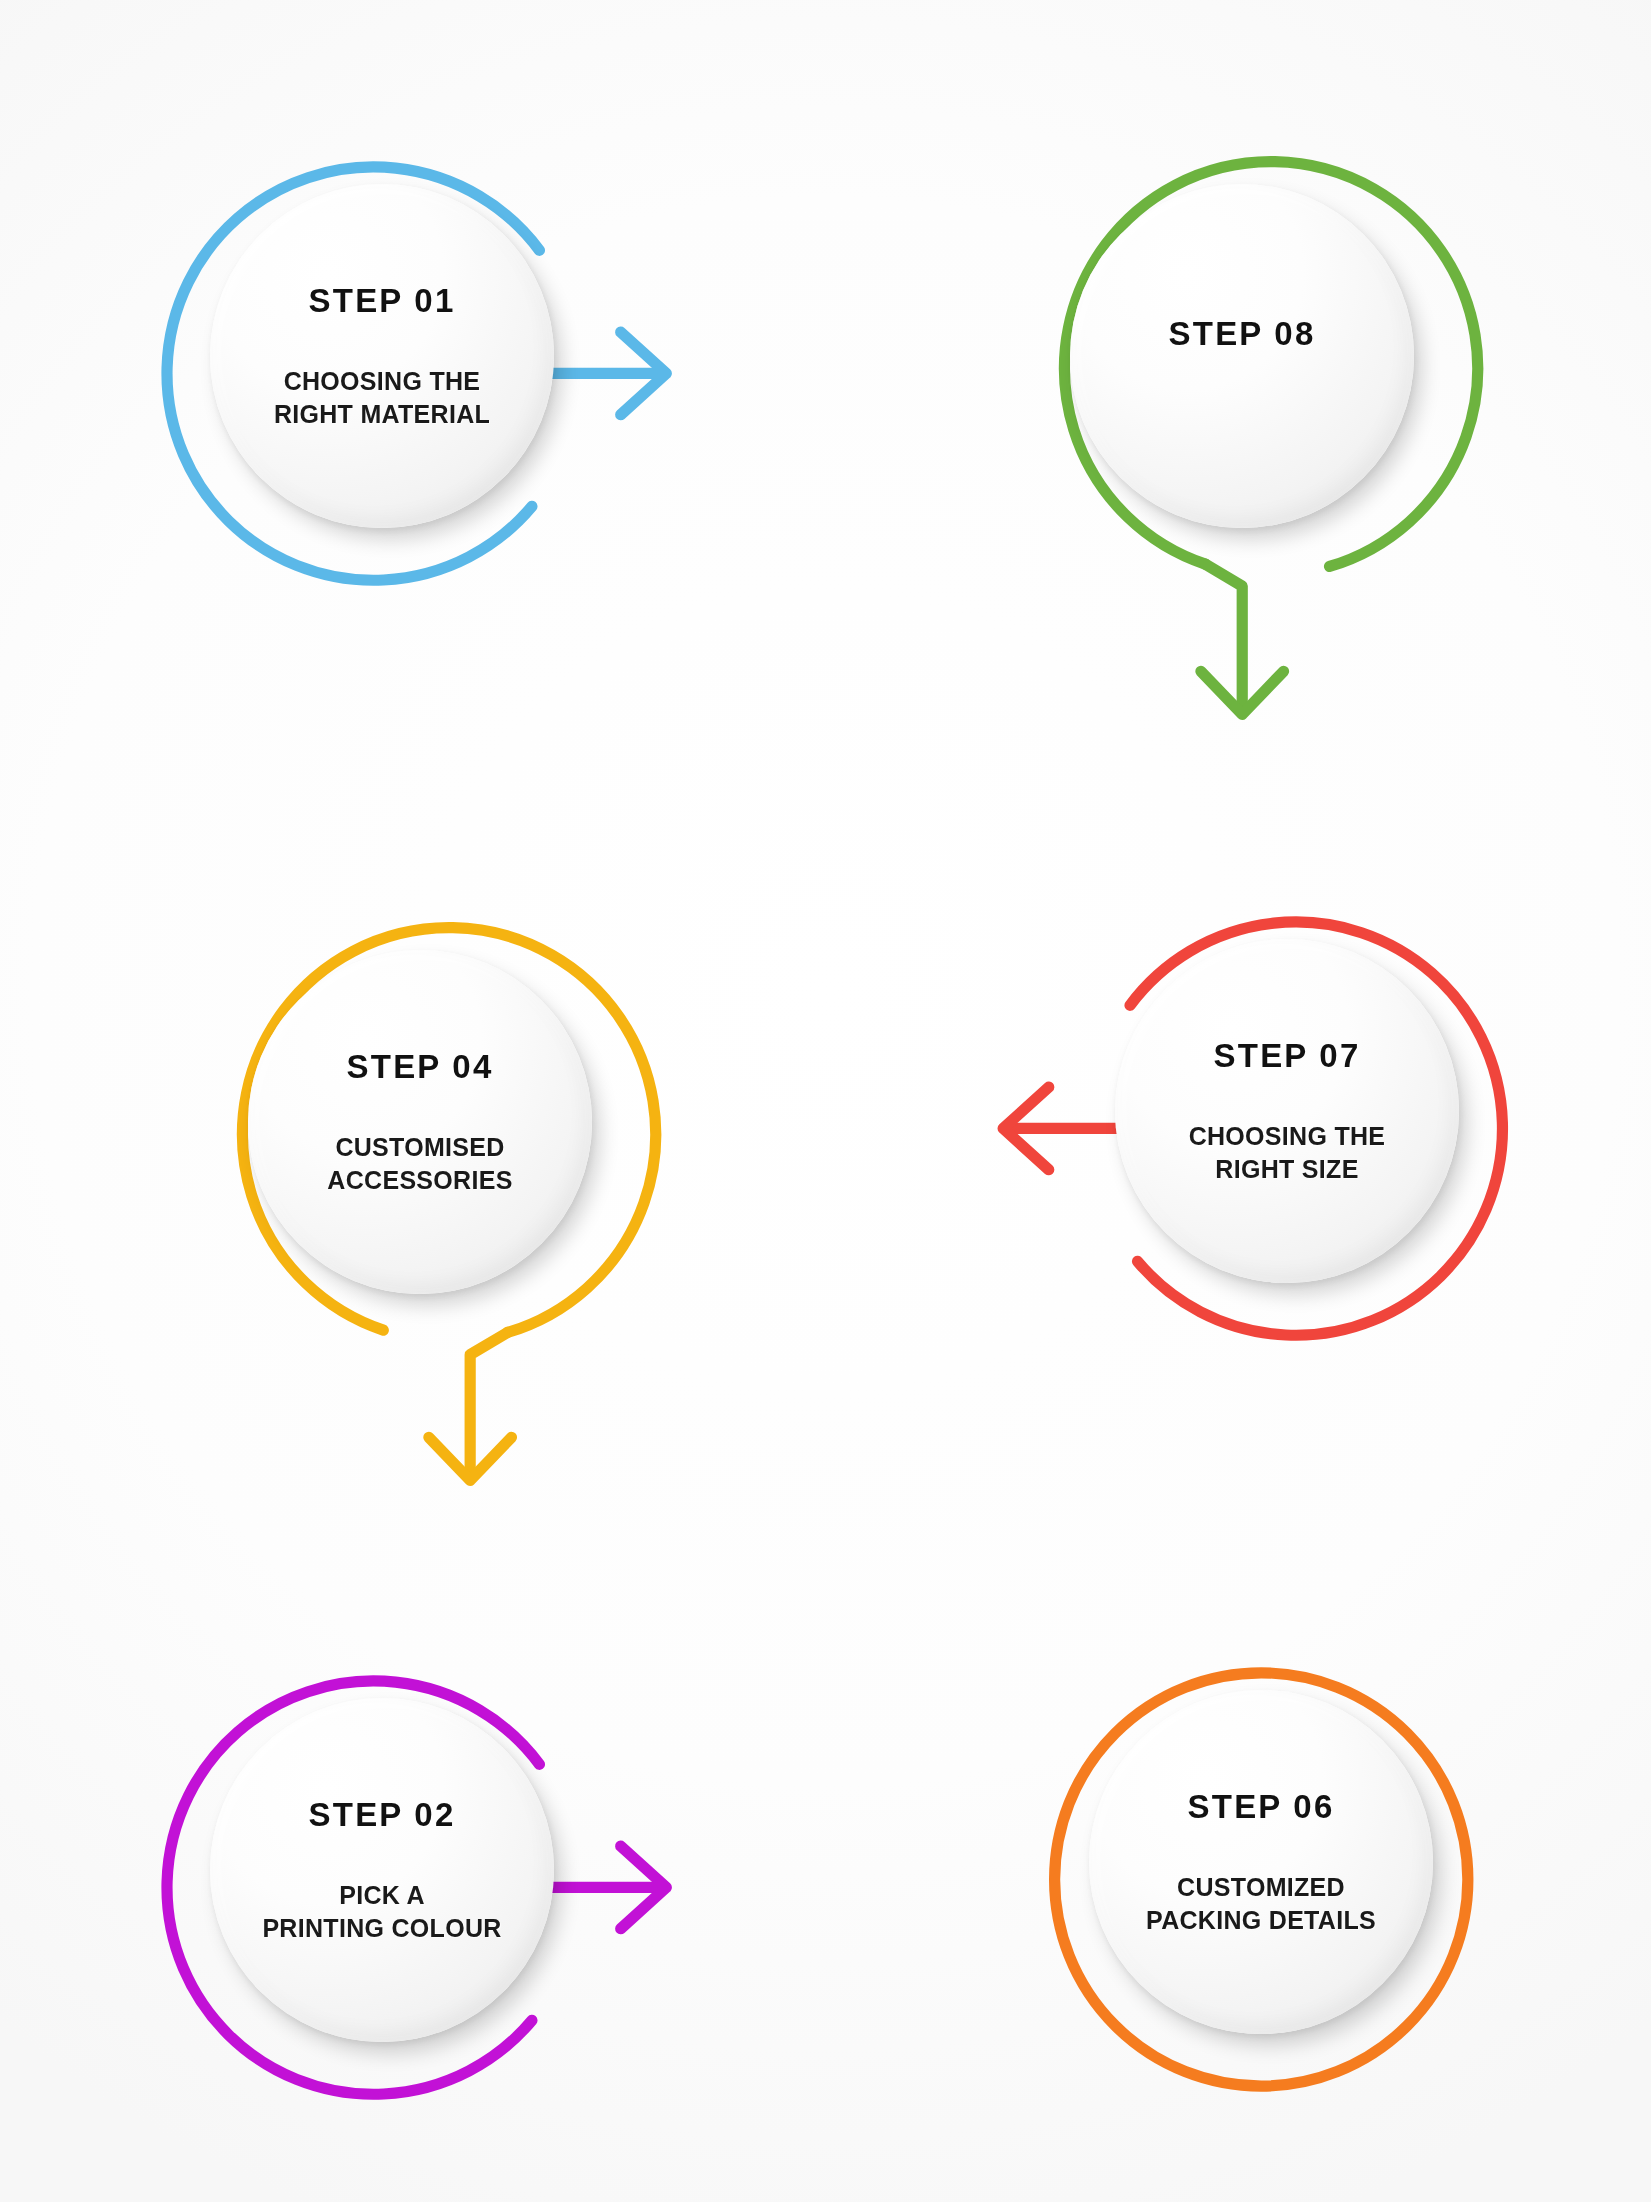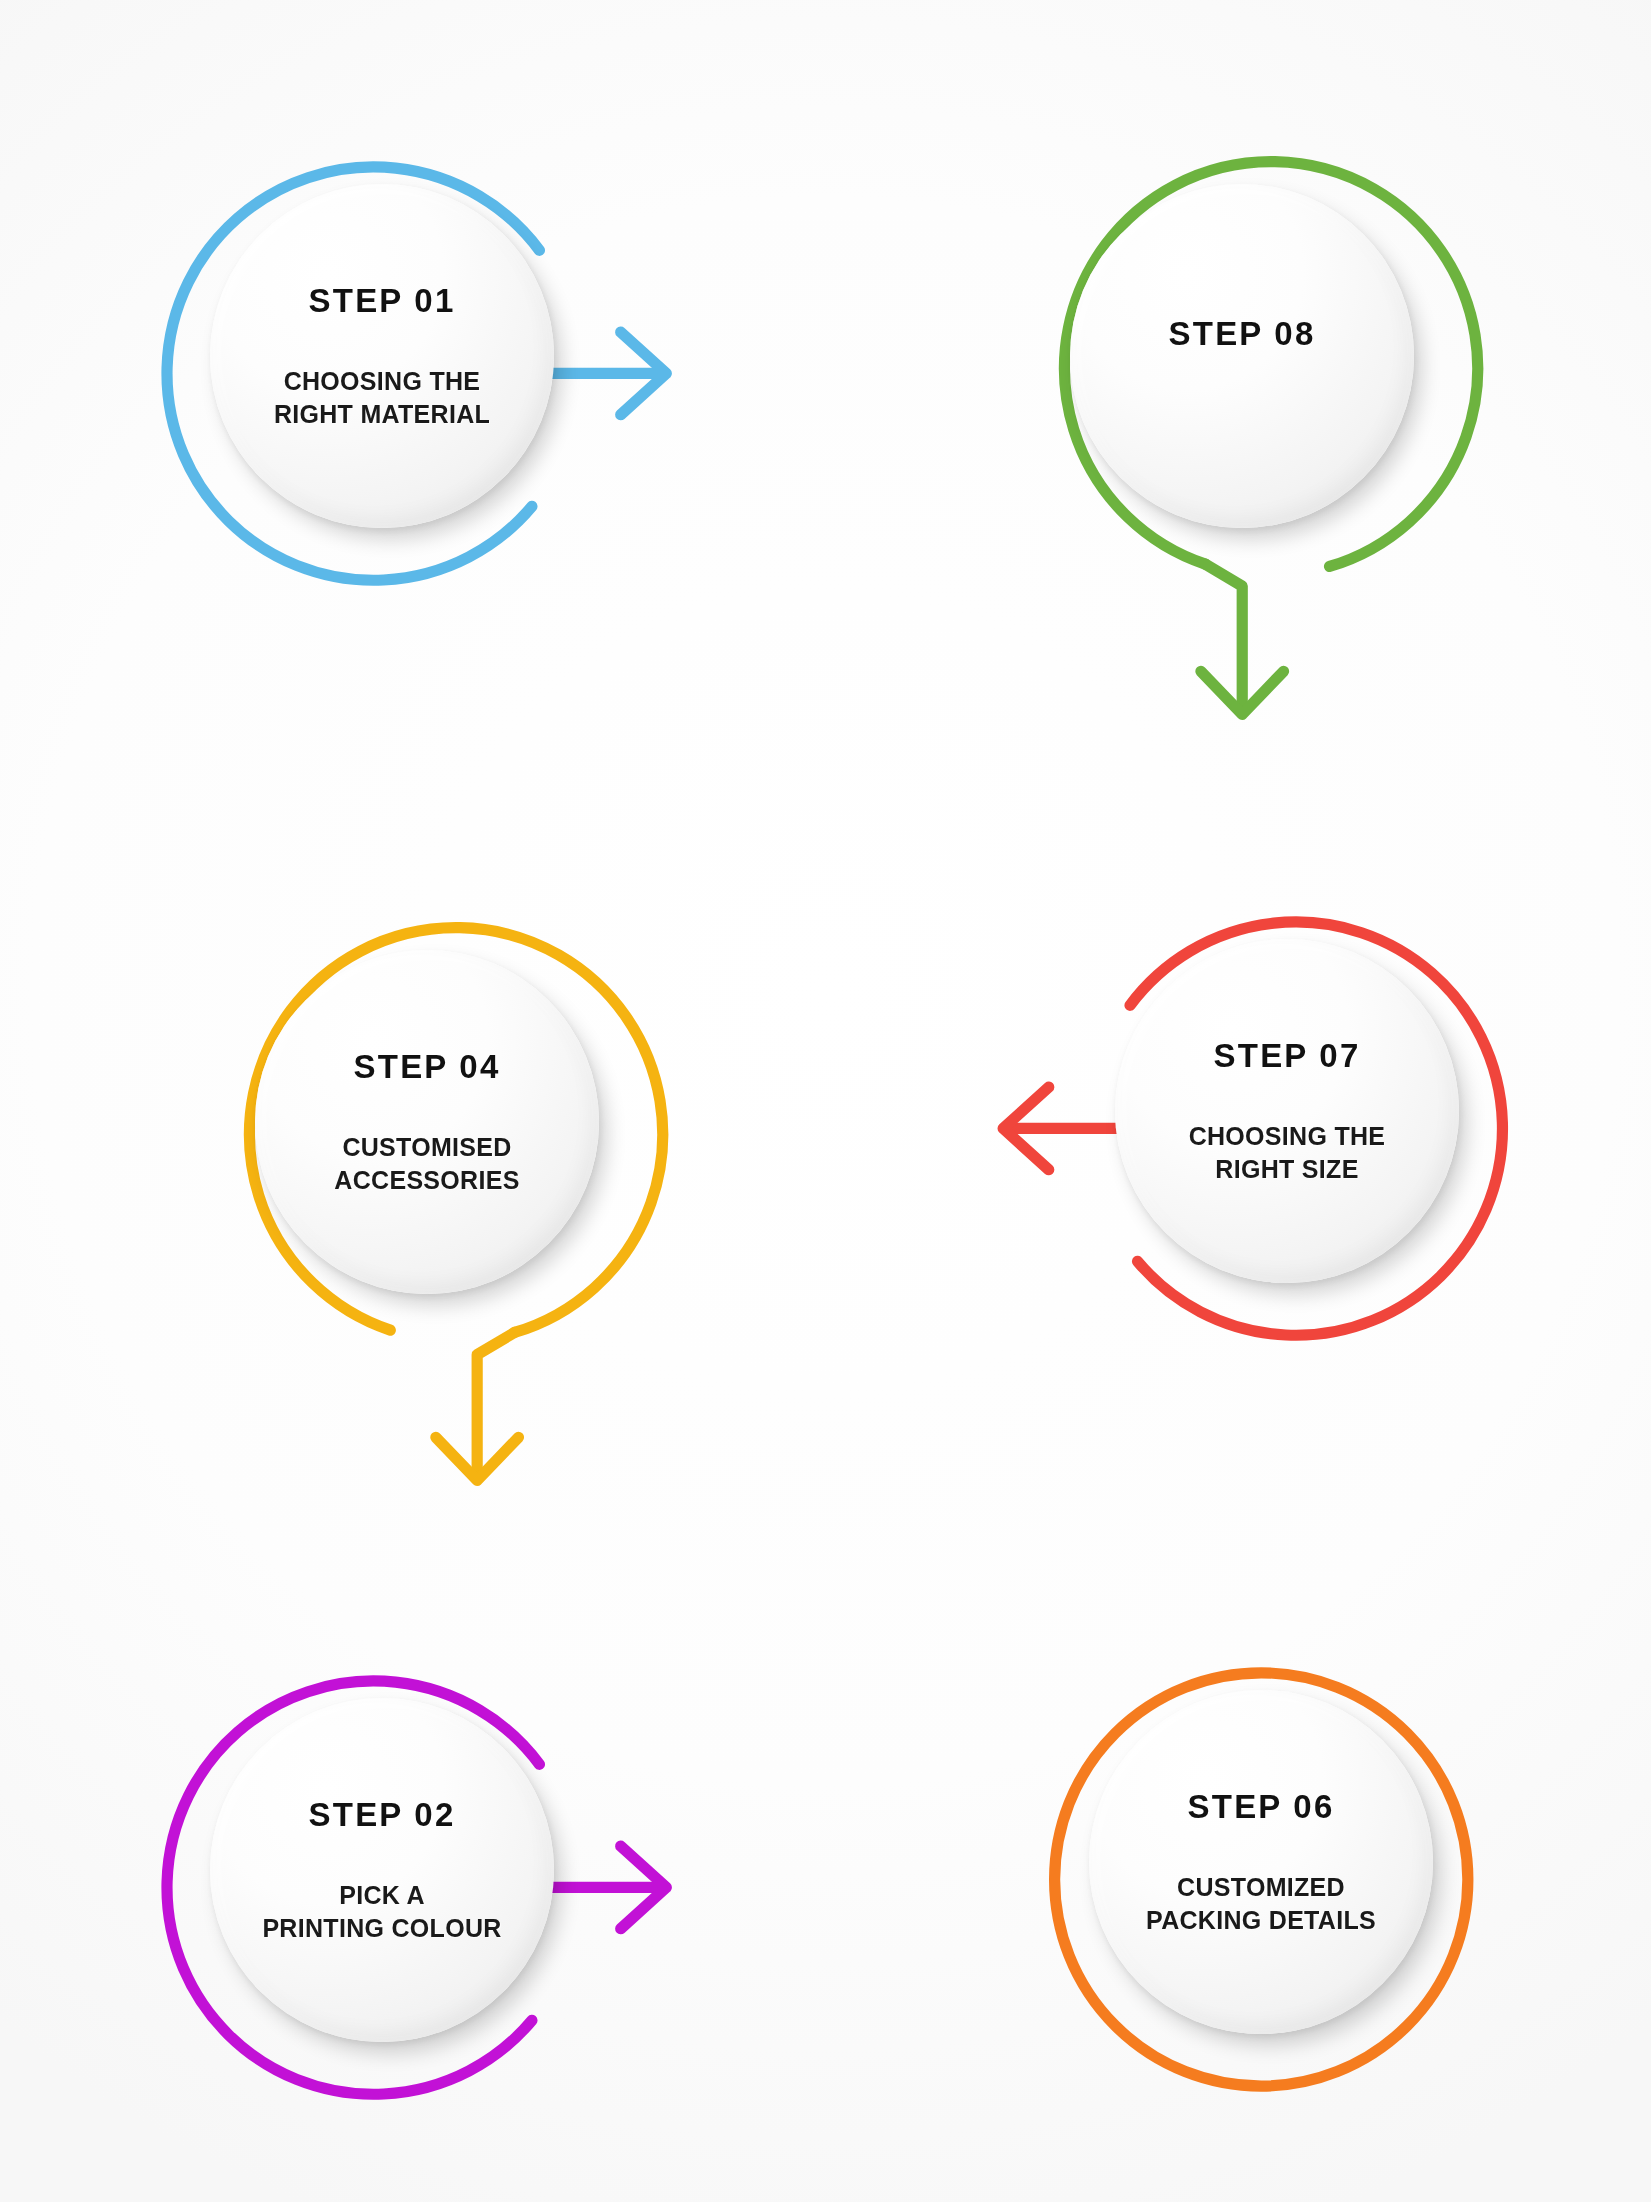--- a/index.html
+++ b/index.html
@@ -114,21 +114,21 @@
                A 240 240 0 1 1 387.4 530.2" fill="none" stroke="#6DB33F" stroke-width="13" stroke-linecap="round"></path>
 
       <path d="M 243.1 527.5 L 286 553 L 286 700" fill="none" stroke="#6DB33F" stroke-width="13" stroke-linecap="round" stroke-linejoin="round"></path>
       <path d="M 238 652 L 286 702 L 334 652" fill="none" stroke="#6DB33F" stroke-width="13" stroke-linecap="round" stroke-linejoin="round"></path>
     </svg>
     <div class="disc">
       <div class="step-title">STEP  08</div>
     </div>
   </div>
 
-  <div class="step-cell" style="left:181px; top:876px;">
+  <div class="step-cell" style="left:174px; top:876px;">
     <svg class="step-svg" viewBox="0 0 640 640">
       <path d="M 243.1 527.5
                A 240 240 0 1 1 387.4 530.2" fill="none" stroke="#F5B311" stroke-width="13" stroke-linecap="round"></path>
       <path d="M 387.4 530.2 L 344 556 L 344 700" fill="none" stroke="#F5B311" stroke-width="13" stroke-linecap="round" stroke-linejoin="round"></path>
       <path d="M 296 652 L 344 702 L 392 652" fill="none" stroke="#F5B311" stroke-width="13" stroke-linecap="round" stroke-linejoin="round"></path>
     </svg>
     <div class="disc">
       <div class="step-title">STEP  04</div>
       <div class="step-desc">
         <span class="l1">CUSTOMISED</span>

